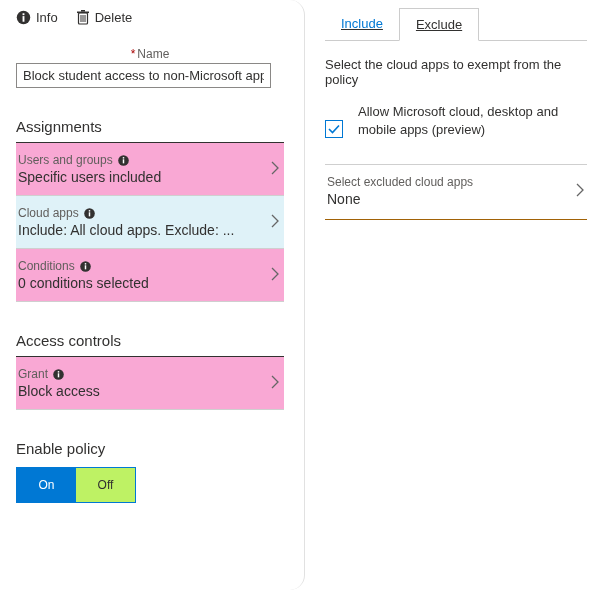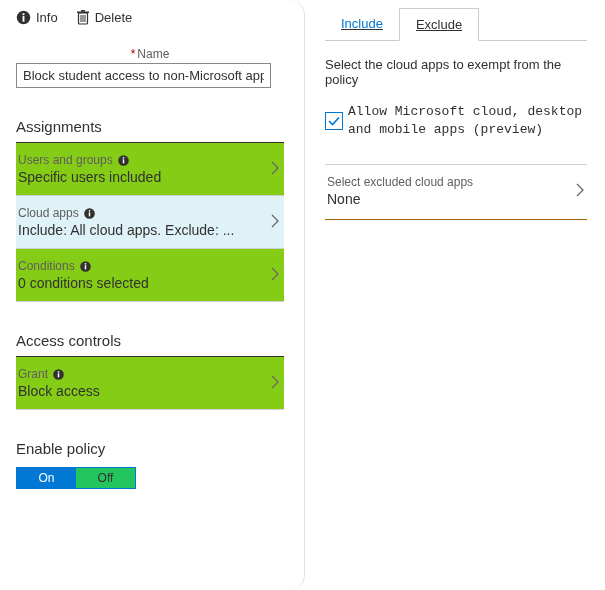--- a/index.html
+++ b/index.html
@@ -66,21 +66,21 @@
     margin-top: 30px;
     margin-bottom: 0;
   }
   .list-row {
     display: flex;
     align-items: center;
     justify-content: space-between;
     padding: 10px 4px 10px 2px;
     border-bottom: 1px solid #cfcfcf;
     cursor: pointer;
-    background: #84cc16;
+    background: #f9a8d4;
   }
   .list-row.selected {
     background: #dff2f8;
   }
   .row-text .row-title {
     font-size: 12px;
     color: #605e5c;
     display: flex;
     align-items: center;
     gap: 4px;
@@ -90,38 +90,38 @@
     color: #323130;
     margin-top: 2px;
   }
   .chev {
     color: #555;
     flex-shrink: 0;
   }
   .toggle {
     display: flex;
     width: 120px;
-    height: 22px;
+    height: 36px;
     border: 1px solid #0078d4;
     margin-top: 10px;
     font-size: 12px;
   }
   .toggle-opt {
     flex: 1;
     display: flex;
     align-items: center;
     justify-content: center;
     cursor: pointer;
   }
   .toggle-opt.active {
     background: #0078d4;
     color: #fff;
   }
   .toggle-opt.inactive {
-    background: #22c55e;
+    background: #bef264;
     color: #323130;
   }
   
   .tabs {
     display: flex;
     border-bottom: 1px solid #ccc;
     margin-bottom: 16px;
     text-decoration: underline;
   }
   .tab {
@@ -140,24 +140,23 @@
     margin-bottom: -1px;
     background: #fff;
   }
   .desc {
     font-size: 13px;
     color: #323130;
     margin-bottom: 16px;
   }
   .checkbox-row {
     display: flex;
-    align-items: center;
-    gap: 5px;
+    align-items: flex-end;
+    gap: 15px;
     margin-bottom: 26px;
-    font-family: Liberation Mono, monospace;
   }
   .checkbox-box {
     width: 18px;
     height: 18px;
     border: 1px solid #0078d4;
     display: flex;
     align-items: center;
     justify-content: center;
     flex-shrink: 0;
     margin-top: 1px;

